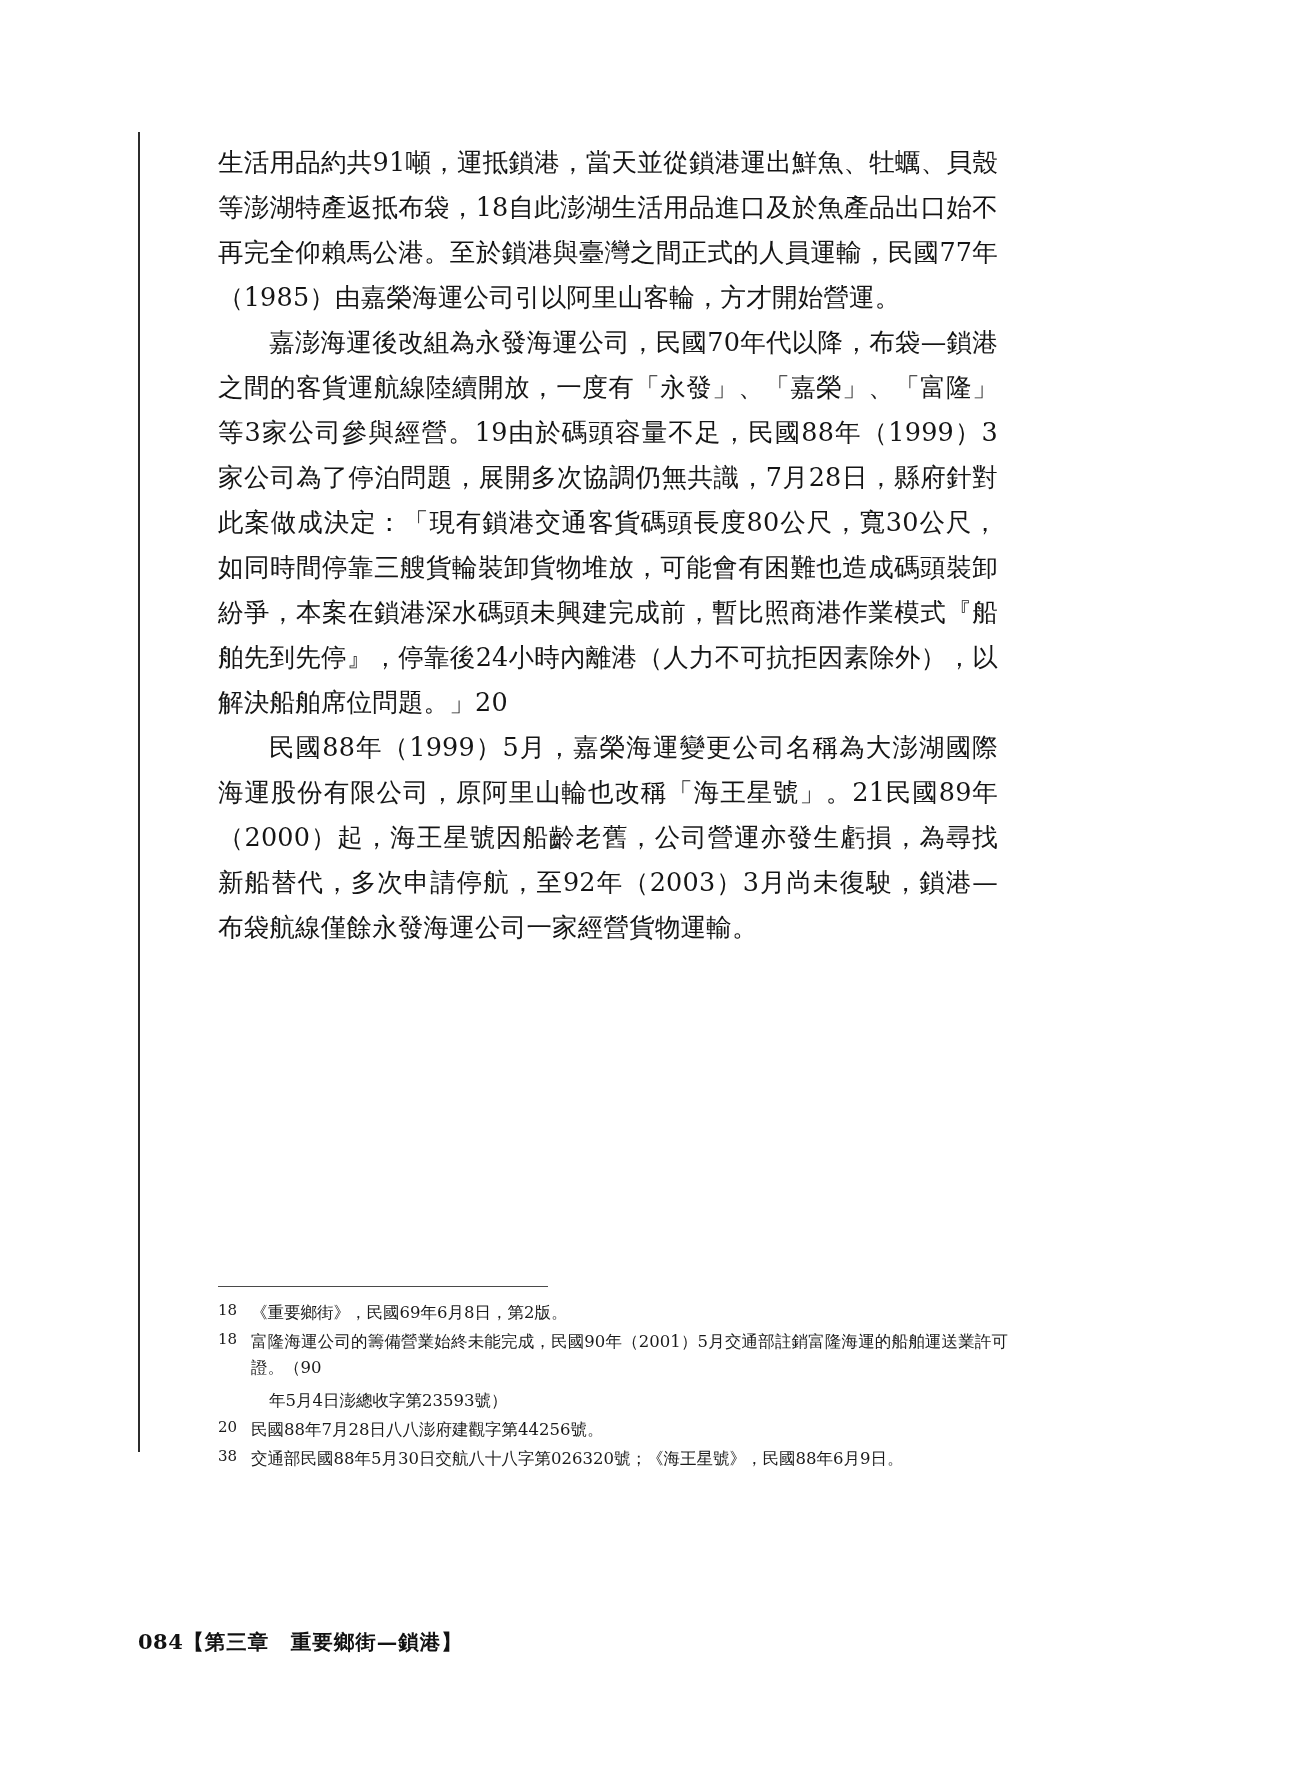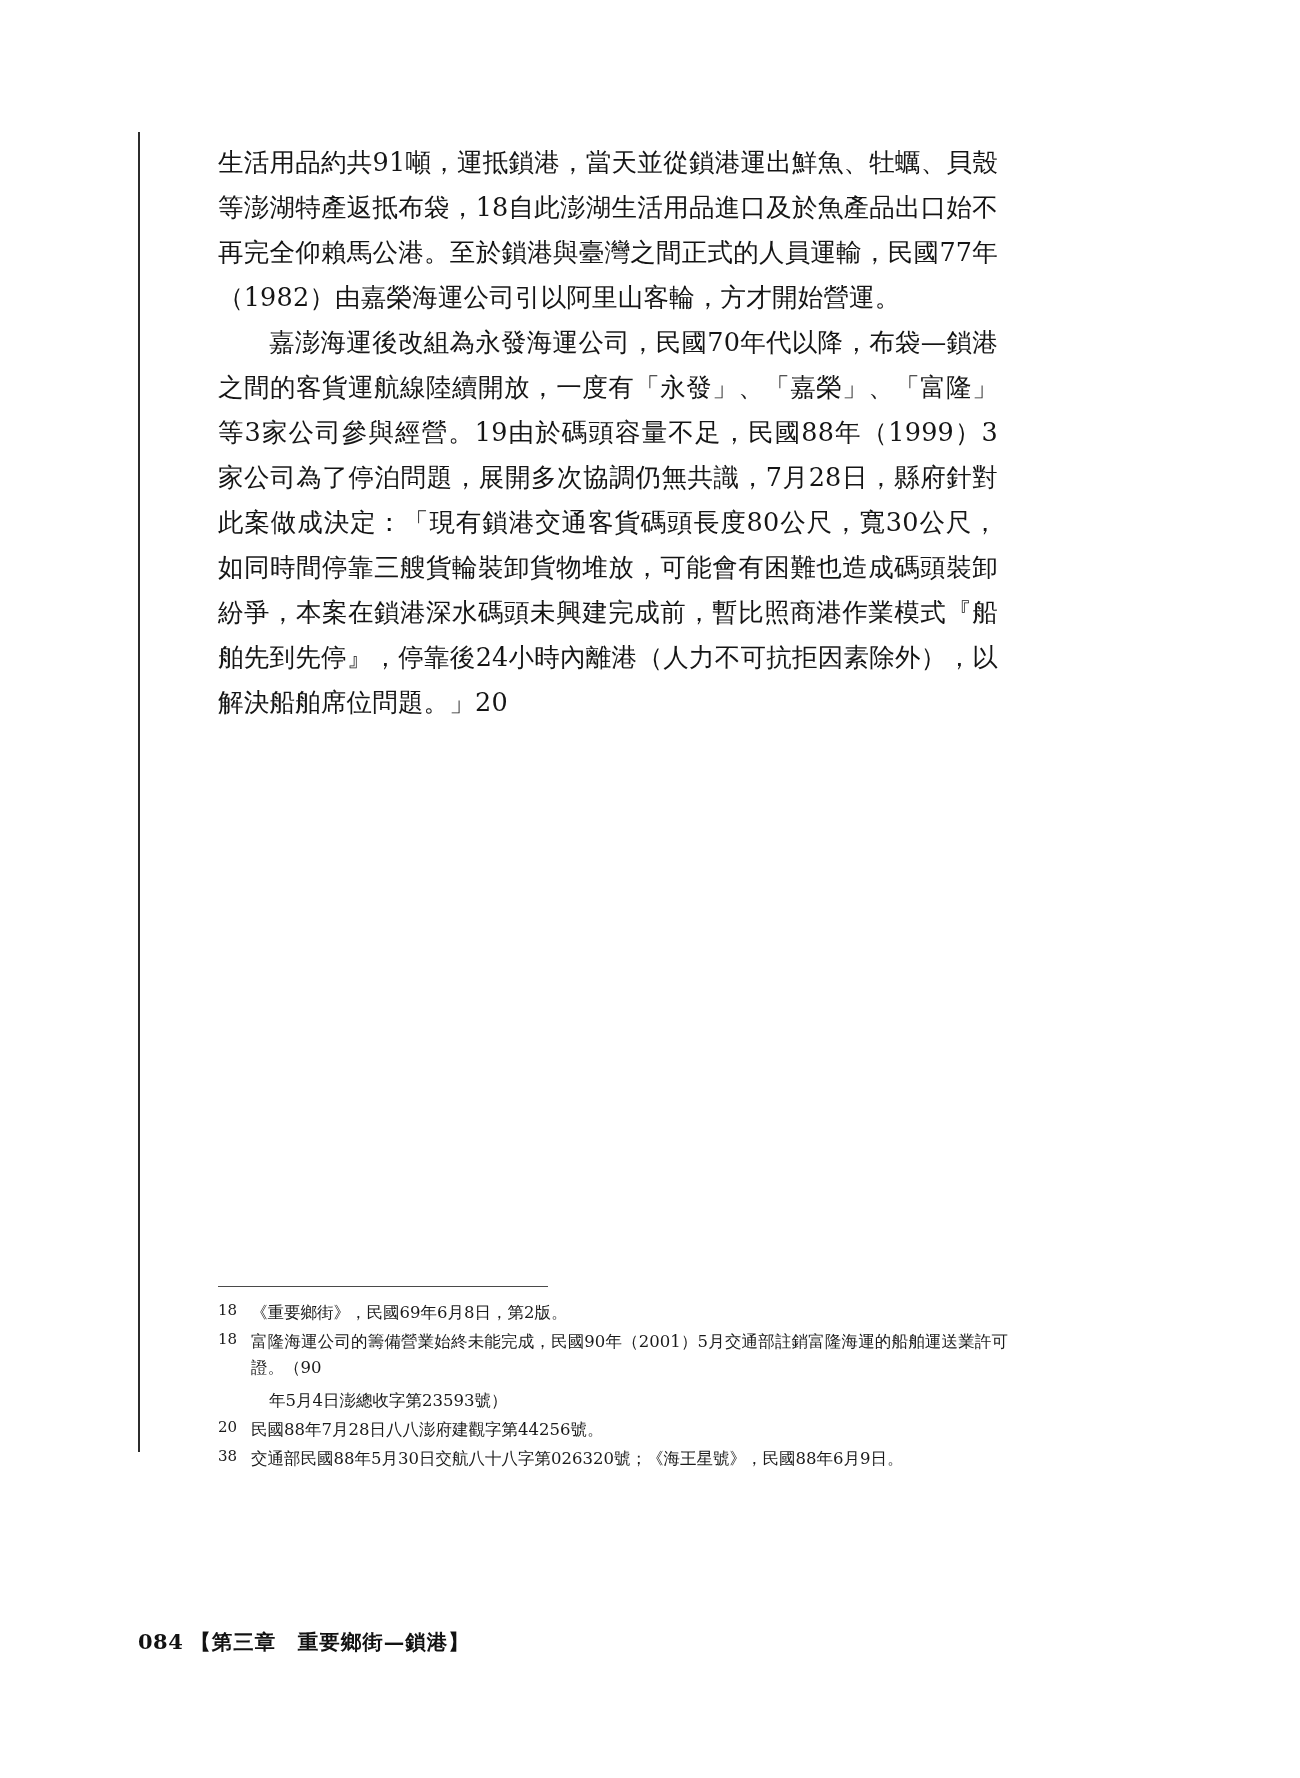--- a/index.html
+++ b/index.html
@@ -104,39 +104,40 @@
     bottom: 122px;
     display: flex;
     align-items: baseline;
     font-size: 20px;
     color: #121212;
   }
   .footer-page {
     font-family: "DejaVu Serif", "Liberation Serif", serif;
     font-weight: bold;
     font-size: 21px;
-    margin-right: 7px;
+    margin-right: 0;
     letter-spacing: 0.5px;
   }
   .footer-title {
     font-size: 20.5px;
     font-weight: bold;
     letter-spacing: 1px;
   }
 </style>
 </head>
 <body>
 
 <div class="page">
 
   <div class="margin-rule"></div>
 
   <div class="body-column">
-    <p class="para">生活用品約共91噸，運抵鎖港，當天並從鎖港運出鮮魚、牡蠣、貝殼等澎湖特產返抵布袋，18自此澎湖生活用品進口及於魚產品出口始不再完全仰賴馬公港。至於鎖港與臺灣之間正式的人員運輸，民國77年（1982）由嘉榮海運公司引以阿里山客輪，方才開始營運。</p>
+    <p class="para">生活用品約共91噸，運抵鎖港，當天並從鎖港運出鮮魚、牡蠣、貝殼等澎湖特產返抵布袋，18自此澎湖生活用品進口及於魚產品出口始不再完全仰賴馬公港。至於鎖港與臺灣之間正式的人員運輸，民國77年（1985）由嘉榮海運公司引以阿里山客輪，方才開始營運。</p>
     <p class="para indent">嘉澎海運後改組為永發海運公司，民國70年代以降，布袋—鎖港之間的客貨運航線陸續開放，一度有「永發」、「嘉榮」、「富隆」等3家公司參與經營。19由於碼頭容量不足，民國88年（1999）3家公司為了停泊問題，展開多次協調仍無共識，7月28日，縣府針對此案做成決定：「現有鎖港交通客貨碼頭長度80公尺，寬30公尺，如同時間停靠三艘貨輪裝卸貨物堆放，可能會有困難也造成碼頭裝卸紛爭，本案在鎖港深水碼頭未興建完成前，暫比照商港作業模式『船舶先到先停』，停靠後24小時內離港（人力不可抗拒因素除外），以解決船舶席位問題。」20</p>
+    <p class="para indent">民國88年（1999）5月，嘉榮海運變更公司名稱為大澎湖國際海運股份有限公司，原阿里山輪也改稱「海王星號」。21民國89年（2000）起，海王星號因船齡老舊，公司營運亦發生虧損，為尋找新船替代，多次申請停航，至92年（2003）3月尚未復駛，鎖港—布袋航線僅餘永發海運公司一家經營貨物運輸。</p>
   </div>
 
   <div class="footnote-rule"></div>
 
   <div class="footnotes">
 
     <div class="footnote">
       <span class="fn-num">18</span>
       <span class="fn-text">《重要鄉街》，民國69年6月8日，第2版。</span>
     </div>

